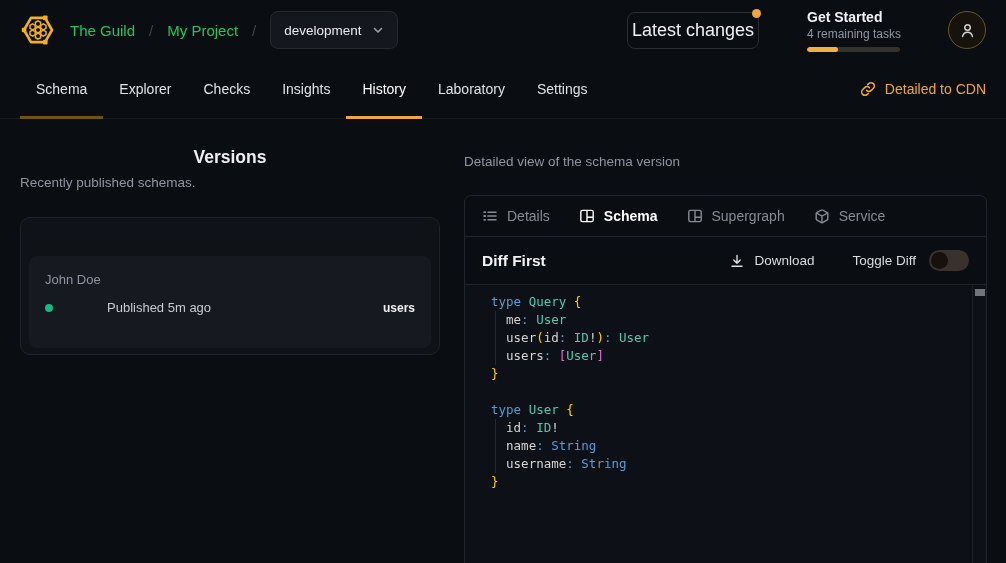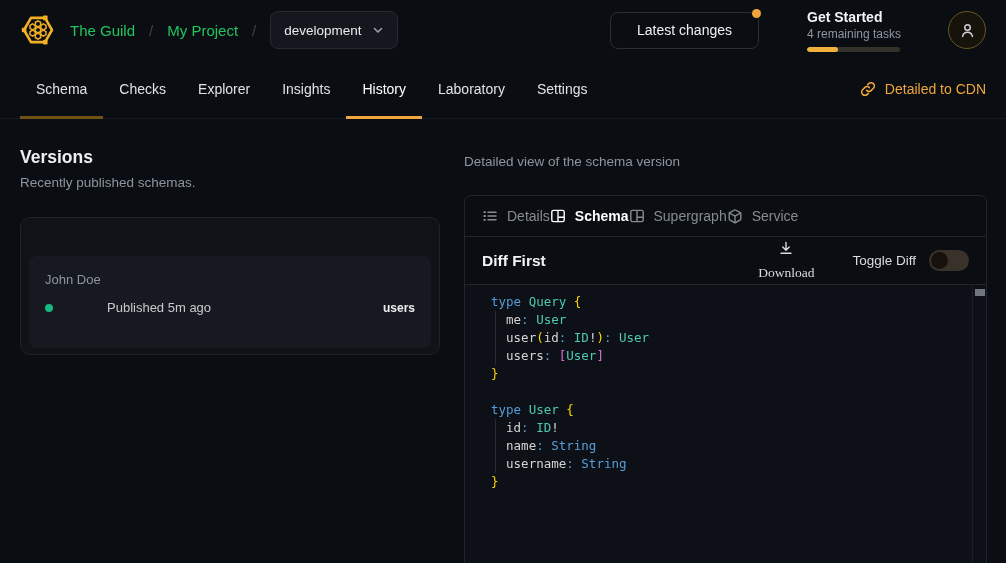--- a/index.html
+++ b/index.html
@@ -20,22 +20,22 @@
   .sep { font-size:15px; color:#3f434b; }
   .target-select {
     display:flex; align-items:center; gap:10px;
     background:#14171d; border:1px solid #262a31; border-radius:8px;
     height:38px; padding:0 13px; color:#e9ebee; font-size:13.5px;
     font-family:inherit; cursor:pointer;
   }
   .h-right { margin-left:auto; display:flex; align-items:center; }
   .latest-changes {
     position:relative; background:transparent; border:1px solid #2a2e35;
-    border-radius:8px; height:37px; padding:0 26px; color:#eef0f3;
-    font-size:14px; font-family:inherit; cursor:pointer;
+    border-radius:8px; height:37px; padding:0 4px; color:#eef0f3;
+    font-size:18px; font-family:inherit; cursor:pointer;
   }
   .notif-dot {
     position:absolute; top:-4px; right:-3px; width:9px; height:9px;
     border-radius:50%; background:#f0a63c;
   }
   .get-started { margin-left:48px; width:93px; cursor:pointer; }
   .gs-title { font-size:14px; font-weight:700; color:#f2f3f5; }
   .gs-sub { font-size:12px; color:#8f95a0; margin-top:2px; white-space:nowrap; }
   .gs-bar { margin-top:6px; height:5px; border-radius:3px; background:#33322a; overflow:hidden; }
   .gs-fill { height:100%; border-radius:3px; background:#f0b13e; }
@@ -62,50 +62,50 @@
   .cdn-link {
     margin-left:auto; display:flex; align-items:center; gap:9px;
     color:#f0a63c; font-size:14px; cursor:pointer; background:none; border:none;
     font-family:inherit;
   }
 
   
   main { display:flex; height:444px; }
   .col-left { width:460px; padding:28px 20px 0 20px; flex-shrink:0; }
   .col-right { flex:1; padding:28px 19px 0 4px; min-width:0; }
-  h2.section-title { font-size:17.5px; font-weight:700; color:#eceef1; }
+  h2.section-title { font-size:17.5px; font-weight:700; color:#eceef1;text-align:center; }
   .section-sub { margin-top:7px; font-size:13.5px; color:#8f95a0; }
 
   
   .versions-card {
     margin-top:27px; border:1px solid #1e222a; background:#0f1217;
     border-radius:10px; padding:8px; padding-top:38px; height:138px;
   }
   .version-item {
     background:#161a20; border-radius:8px; padding:13px 16px; cursor:pointer; height:92px;
   }
   .vi-name { font-size:14.5px; font-weight:700; color:#f0f1f3; }
   .vi-author { font-size:13px; color:#8f95a0; margin-top:3px; }
   .vi-row { display:flex; align-items:center; margin-top:13px;gap:44px; }
   .green-dot { width:8px; height:8px; border-radius:50%; background:#17b981; margin-right:10px; }
   .vi-status { font-size:13px; color:#c7cacf; }
   .vi-service { margin-left:auto; font-size:12px; font-weight:700; color:#eceef1; }
 
   
   .detail-panel { margin-top:26px; border:1px solid #20242c; border-radius:7px; height:560px; }
-  .detail-tabs { height:41px; display:flex; align-items:center; padding:0 17px; border-bottom:1px solid #20242c; }
+  .detail-tabs { height:41px; display:flex; align-items:center; gap:29px; padding:0 17px; border-bottom:1px solid #20242c; }
   .dtab { display:flex; align-items:center; gap:9px; font-size:14px; color:#868b94; cursor:pointer; background:none; border:none; font-family:inherit; }
   .dtab svg { stroke:#868b94; }
   .dtab.active { color:#ffffff; font-weight:600; }
   .dtab.active svg { stroke:#ffffff; }
 
   .diff-header { height:48px; display:flex; align-items:center; padding:0 17px; border-bottom:1px solid #20242c; }
   .diff-title { font-size:15.5px; font-weight:700; color:#f2f3f5; }
   .diff-controls { margin-left:auto; display:flex; align-items:center; }
-  .download-btn { display:flex; align-items:center; gap:9px; background:none; border:none; color:#d9dce0; font-size:13.5px; font-family:Liberation Serif, serif; cursor:pointer;flex-direction:column; }
+  .download-btn { display:flex; align-items:center; gap:9px; background:none; border:none; color:#d9dce0; font-size:13.5px; font-family:Liberation Sans, sans-serif; cursor:pointer; }
   .toggle-label { margin-left:38px; font-size:13.5px; color:#d9dce0; }
   .switch { margin-left:13px; width:40px; height:21px; border-radius:11px; background:#39322a; border:none; position:relative; cursor:pointer; }
   .switch .knob { position:absolute; left:2px; top:2px; width:17px; height:17px; border-radius:50%; background:#16120b; }
 
   .code-area { position:relative; background:#0d1117; height:470px; overflow:hidden; border-radius:0 0 6px 6px; }
   .code-content { padding:8px 20px 0 26px; font-family:"DejaVu Sans Mono", monospace; font-size:12.5px; line-height:18px; white-space:pre; }
   .code-line { height:18px; }
   .code-line.indented { background:linear-gradient(#262b33,#262b33) 4px 0 / 1px 100% no-repeat; }
   .code-scrollbar { position:absolute; top:0; right:0; bottom:0; width:14px; border-left:1px solid #1a1e26; }
   .code-scrollbar .thumb { width:10px; height:7px; margin:4px auto 0 auto; background:#71757c; }
@@ -165,22 +165,22 @@
           <path d="M3.4 13.6c.5-2.6 2.3-3.9 4.6-3.9s4.1 1.3 4.6 3.9"></path>
         </svg>
       </span>
     </button>
   </div>
 </header>
 
 <nav>
   <div class="tabs">
     <button class="tab dim">Schema</button>
+    <button class="tab">Explorer</button>
     <button class="tab">Checks</button>
-    <button class="tab">Explorer</button>
     <button class="tab">Insights</button>
     <button class="tab active">History</button>
     <button class="tab">Laboratory</button>
     <button class="tab">Settings</button>
   </div>
   <button class="cdn-link">
     <span>
       <svg width="16" height="16" viewBox="0 0 16 16" fill="none" stroke="#f0a63c" stroke-width="1.5" stroke-linecap="round" stroke-linejoin="round">
         <path d="M6.6 9.4a3.3 3.3 0 0 0 4.7 0l2.1-2.1a3.3 3.3 0 1 0-4.7-4.7l-1 1"></path>
         <path d="M9.4 6.6a3.3 3.3 0 0 0-4.7 0L2.6 8.7a3.3 3.3 0 1 0 4.7 4.7l1-1"></path>

